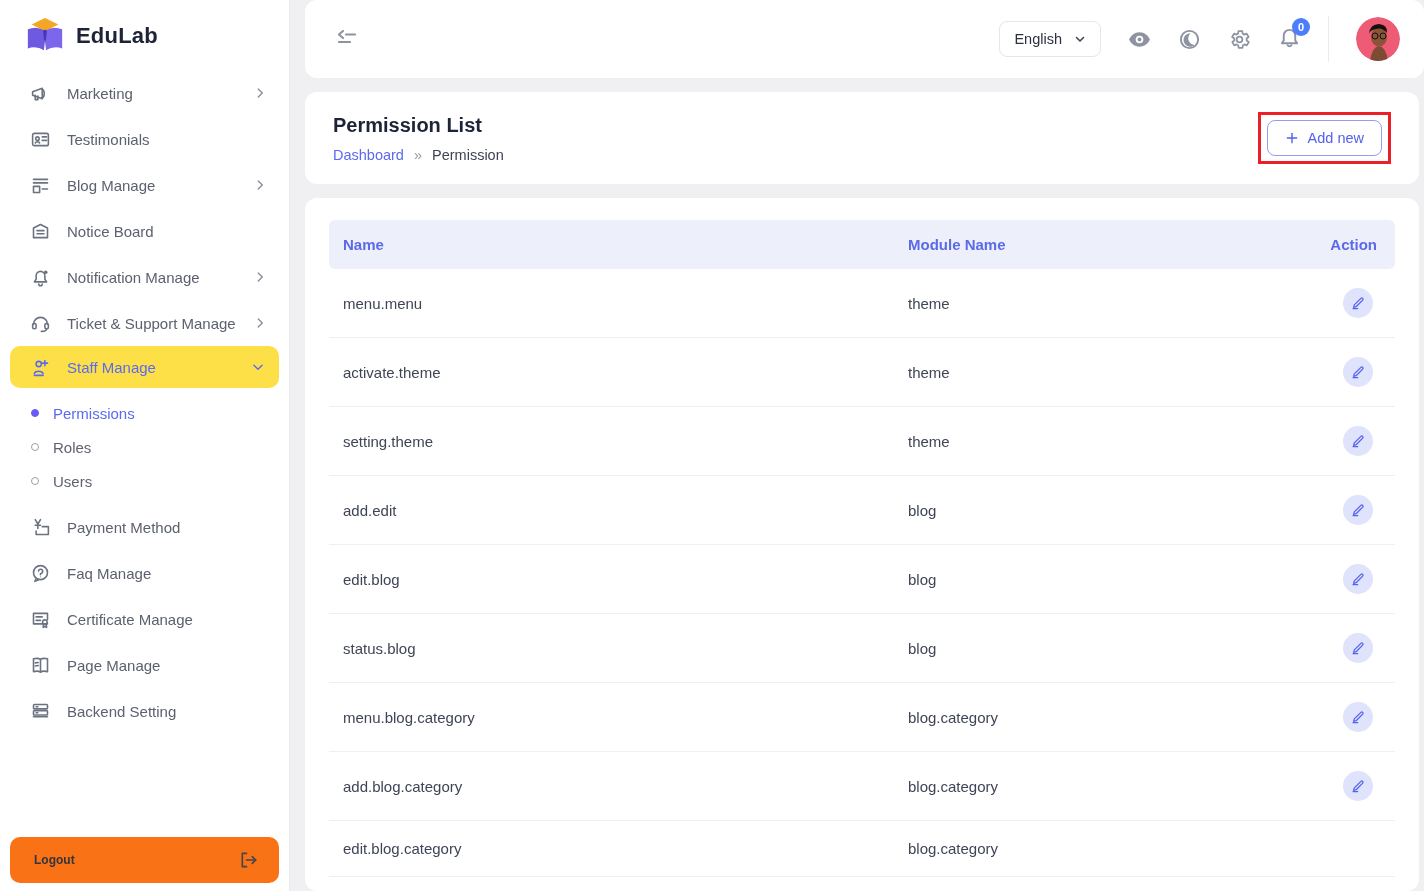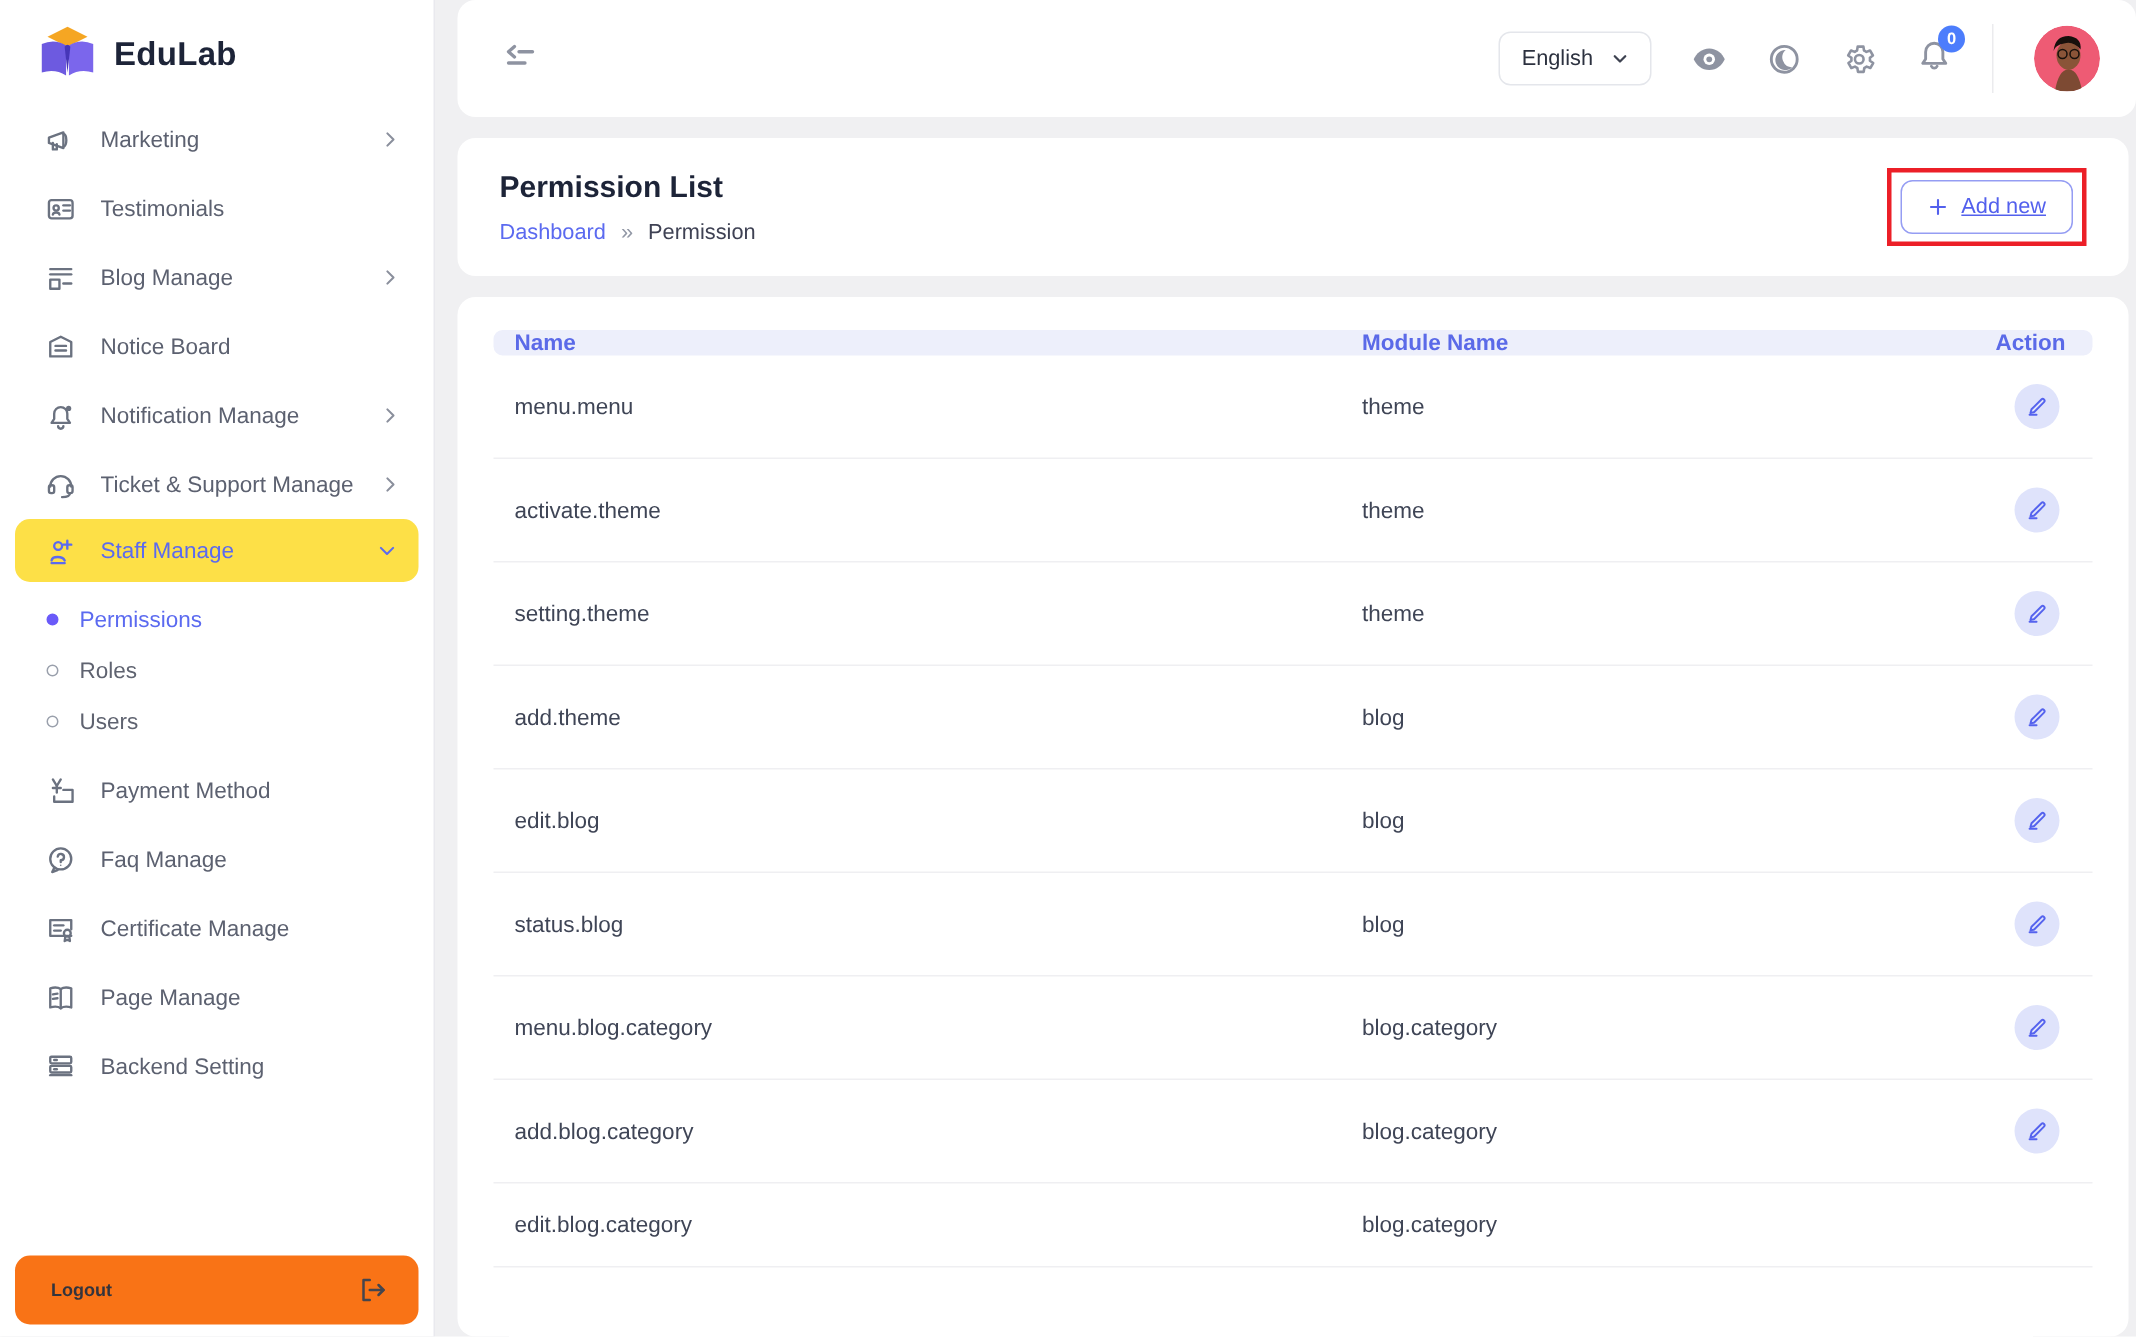--- a/index.html
+++ b/index.html
@@ -87,30 +87,29 @@
   .breadcrumb { display:flex; align-items:center; gap:10px; font-size:14.5px; }
   .bc-link { color:#5b6af0; cursor:pointer; }
   .bc-sep { color:#9298a6; }
   .bc-cur { color:#3f4254; }
 
   .annotation { border:3px solid #ec1f27; padding:5px 6px; }
   .add-btn {
     display:flex; align-items:center; gap:9px; border:1px solid #959df3; background:#fff;
     color:#5360ed; border-radius:8px; padding:9px 17px; font-size:14.5px; cursor:pointer;
     font-family:"Liberation Sans", sans-serif;
-    text-decoration:underline;
   }
   .add-btn .icon { width:14px; height:14px; }
 
   .table-card { background:#fff; border-radius:12px; padding:22px 24px; flex:1; overflow:hidden; }
   table { width:100%; border-collapse:collapse; table-layout:fixed; }
   col.c-name { width:53%; } col.c-module { width:33%; } col.c-action { width:14%; }
   thead th {
     background:#edeffb; color:#5b6ae8; font-size:15px; font-weight:bold; text-align:left;
-    padding:0 14px;
+    padding:16px 14px;
   }
   thead th:first-child { border-radius:6px 0 0 6px; }
   thead th:last-child { border-radius:0 6px 6px 0; text-align:right; padding-right:18px; }
   tbody td { padding:19px 14px; font-size:15px; color:#3f4556; border-bottom:1px solid #efeff2; }
   tbody td.action-cell { text-align:right; padding-right:22px; }
   .edit-circle {
     width:30px; height:30px; border-radius:50%; background:#dfe3fb; color:#5563ee;
     display:inline-flex; align-items:center; justify-content:center; border:none; cursor:pointer;
   }
   .edit-circle .icon { width:14px; height:14px; }
@@ -448,21 +447,21 @@
               <td class="action-cell"><button class="edit-circle">
                   <span class="icon">
                     <svg viewBox="0 0 24 24" fill="none" stroke="currentColor" stroke-width="2.2" stroke-linecap="round" stroke-linejoin="round">
                       <path d="M17 4a2.1 2.1 0 0 1 3 3L8.8 18.3 4.5 19.5l1.2-4.3z"></path>
                       <path d="M3.5 21.5h8"></path>
                     </svg>
                   </span>
                 </button></td>
             </tr>
             <tr>
-              <td>add.theme</td>
+              <td>add.edit</td>
               <td>blog</td>
               <td class="action-cell"><button class="edit-circle">
                   <span class="icon">
                     <svg viewBox="0 0 24 24" fill="none" stroke="currentColor" stroke-width="2.2" stroke-linecap="round" stroke-linejoin="round">
                       <path d="M17 4a2.1 2.1 0 0 1 3 3L8.8 18.3 4.5 19.5l1.2-4.3z"></path>
                       <path d="M3.5 21.5h8"></path>
                     </svg>
                   </span>
                 </button></td>
             </tr>

